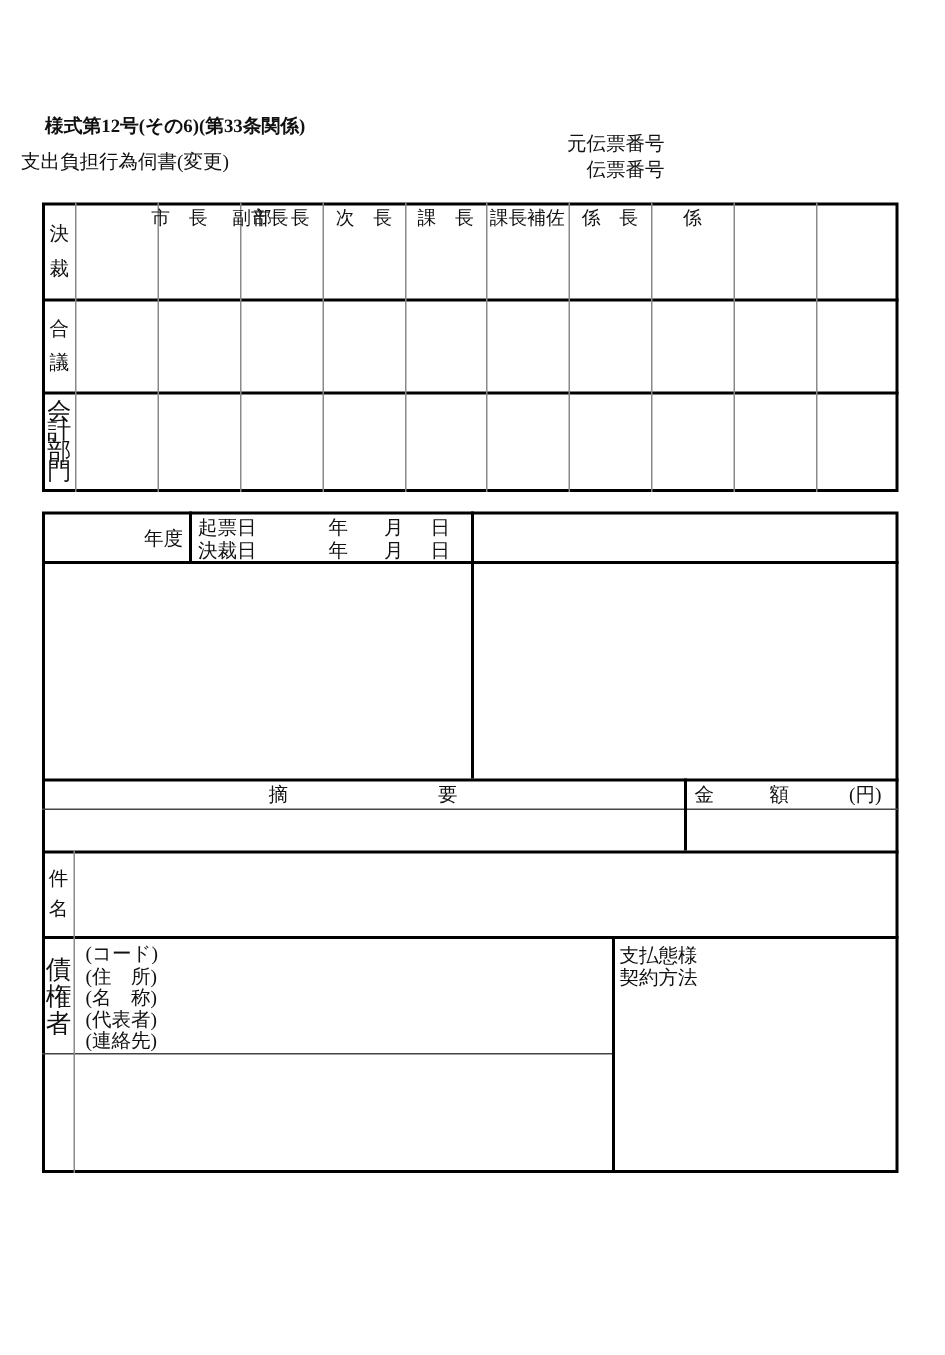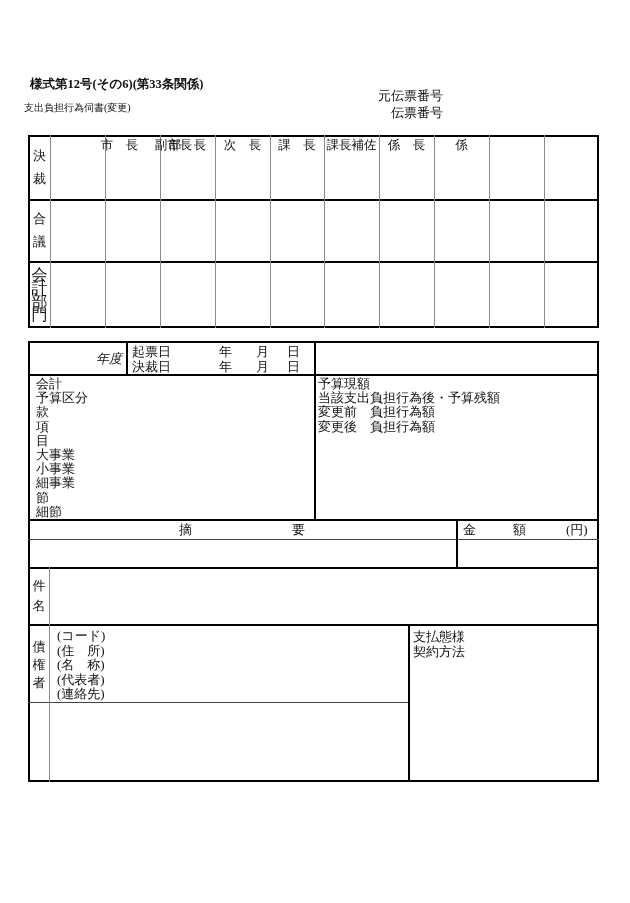--- a/index.html
+++ b/index.html
@@ -17,21 +17,21 @@
   .vcell { position:absolute; display:flex; align-items:center; justify-content:center; }
   .stack { width:1em; word-break:break-all; text-align:center; }
   .lines div { white-space:nowrap; }
 </style>
 </head>
 <body>
 
 <div class="page">
 
   <div class="txt" style="left:30px; top:77px; font-size:12.5px;font-weight:bold;">様式第12号(その6)(第33条関係)</div>
-  <div class="txt" style="left:24px; top:101px; font-size:10px;">支出負担行為伺書(変更)</div>
+  <div class="txt" style="left:14px; top:101px; font-size:13px;">支出負担行為伺書(変更)</div>
   <div class="txt" style="left:378px; top:89px;">元伝票番号</div>
   <div class="txt" style="left:391px; top:106px;">伝票番号</div>
 
   <div class="box" style="left:28px; top:135px; width:571px; height:193px;"></div>
 
   <div class="ln" style="left:28px; top:199px; width:571px; height:2px;"></div>
   <div class="ln" style="left:28px; top:261px; width:571px; height:2px;"></div>
 
   <div class="ln gray" style="left:50px;  top:135px; width:1px; height:193px;"></div>
   <div class="ln gray" style="left:105px; top:135px; width:1px; height:193px;"></div>
@@ -72,63 +72,45 @@
   <div class="ln" style="left:28px; top:624px; width:571px; height:2px;"></div>
   <div class="ln mid" style="left:28px; top:702px; width:380px; height:1px;"></div>
 
   <div class="ln" style="left:126px; top:341px; width:2px; height:33px;"></div>
   <div class="ln" style="left:314px; top:341px; width:2px; height:178px;"></div>
   <div class="ln" style="left:456px; top:519px; width:2px; height:48px;"></div>
   <div class="ln gray" style="left:49px; top:567px; width:1px; height:57px;"></div>
   <div class="ln gray" style="left:49px; top:624px; width:1px; height:158px;"></div>
   <div class="ln" style="left:408px; top:624px; width:2px; height:158px;"></div>
 
-  <div class="txt" style="left:30px; top:352px; width:92px; text-align:right;font-style:italic;">年度</div>
+  <div class="txt" style="left:30px; top:352px; width:92px; text-align:right;">年度</div>
   <div class="txt" style="left:132px; top:345px;">起票日</div>
   <div class="txt" style="left:219px; top:345px;">年</div>
   <div class="txt" style="left:256px; top:345px;">月</div>
   <div class="txt" style="left:287px; top:345px;">日</div>
   <div class="txt" style="left:132px; top:360px;">決裁日</div>
   <div class="txt" style="left:219px; top:360px;">年</div>
   <div class="txt" style="left:256px; top:360px;">月</div>
   <div class="txt" style="left:287px; top:360px;">日</div>
 
-  <div class="txt lines" style="left:36px; top:377px; line-height:14.2px;">
-    <div>会計</div>
-    <div>予算区分</div>
-    <div>款</div>
-    <div>項</div>
-    <div>目</div>
-    <div>大事業</div>
-    <div>小事業</div>
-    <div>細事業</div>
-    <div>節</div>
-    <div>細節</div>
-  </div>
 
-  <div class="txt lines" style="left:318px; top:377px; line-height:14.2px;">
-    <div>予算現額</div>
-    <div>当該支出負担行為後・予算残額</div>
-    <div>変更前　負担行為額</div>
-    <div>変更後　負担行為額</div>
-  </div>
 
   <div class="txt" style="left:28px; top:523px; width:428px; display:flex; justify-content:center; gap:100px;">
     <span>摘</span>
     <span>要</span>
   </div>
   <div class="txt" style="left:463px; top:523px;">金</div>
   <div class="txt" style="left:513px; top:523px;">額</div>
   <div class="txt" style="left:566px; top:523px;">(円)</div>
 
   <div class="vcell" style="left:29px; top:567px; width:20px; height:57px; font-size:13px;">
     <span class="stack" style="line-height:20px;">件名</span>
   </div>
 
-  <div class="vcell" style="left:29px; top:627px; width:20px; height:75px; font-size:13px;">
+  <div class="vcell" style="left:29px; top:627px; width:20px; height:75px; font-size:17px;">
     <span class="stack" style="line-height:18px;">債権者</span>
   </div>
   <div class="txt lines" style="left:57px; top:629px; line-height:14.6px;">
     <div>(コード)</div>
     <div>(住　所)</div>
     <div>(名　称)</div>
     <div>(代表者)</div>
     <div>(連絡先)</div>
   </div>
   <div class="txt lines" style="left:413px; top:629px; line-height:15px;">

